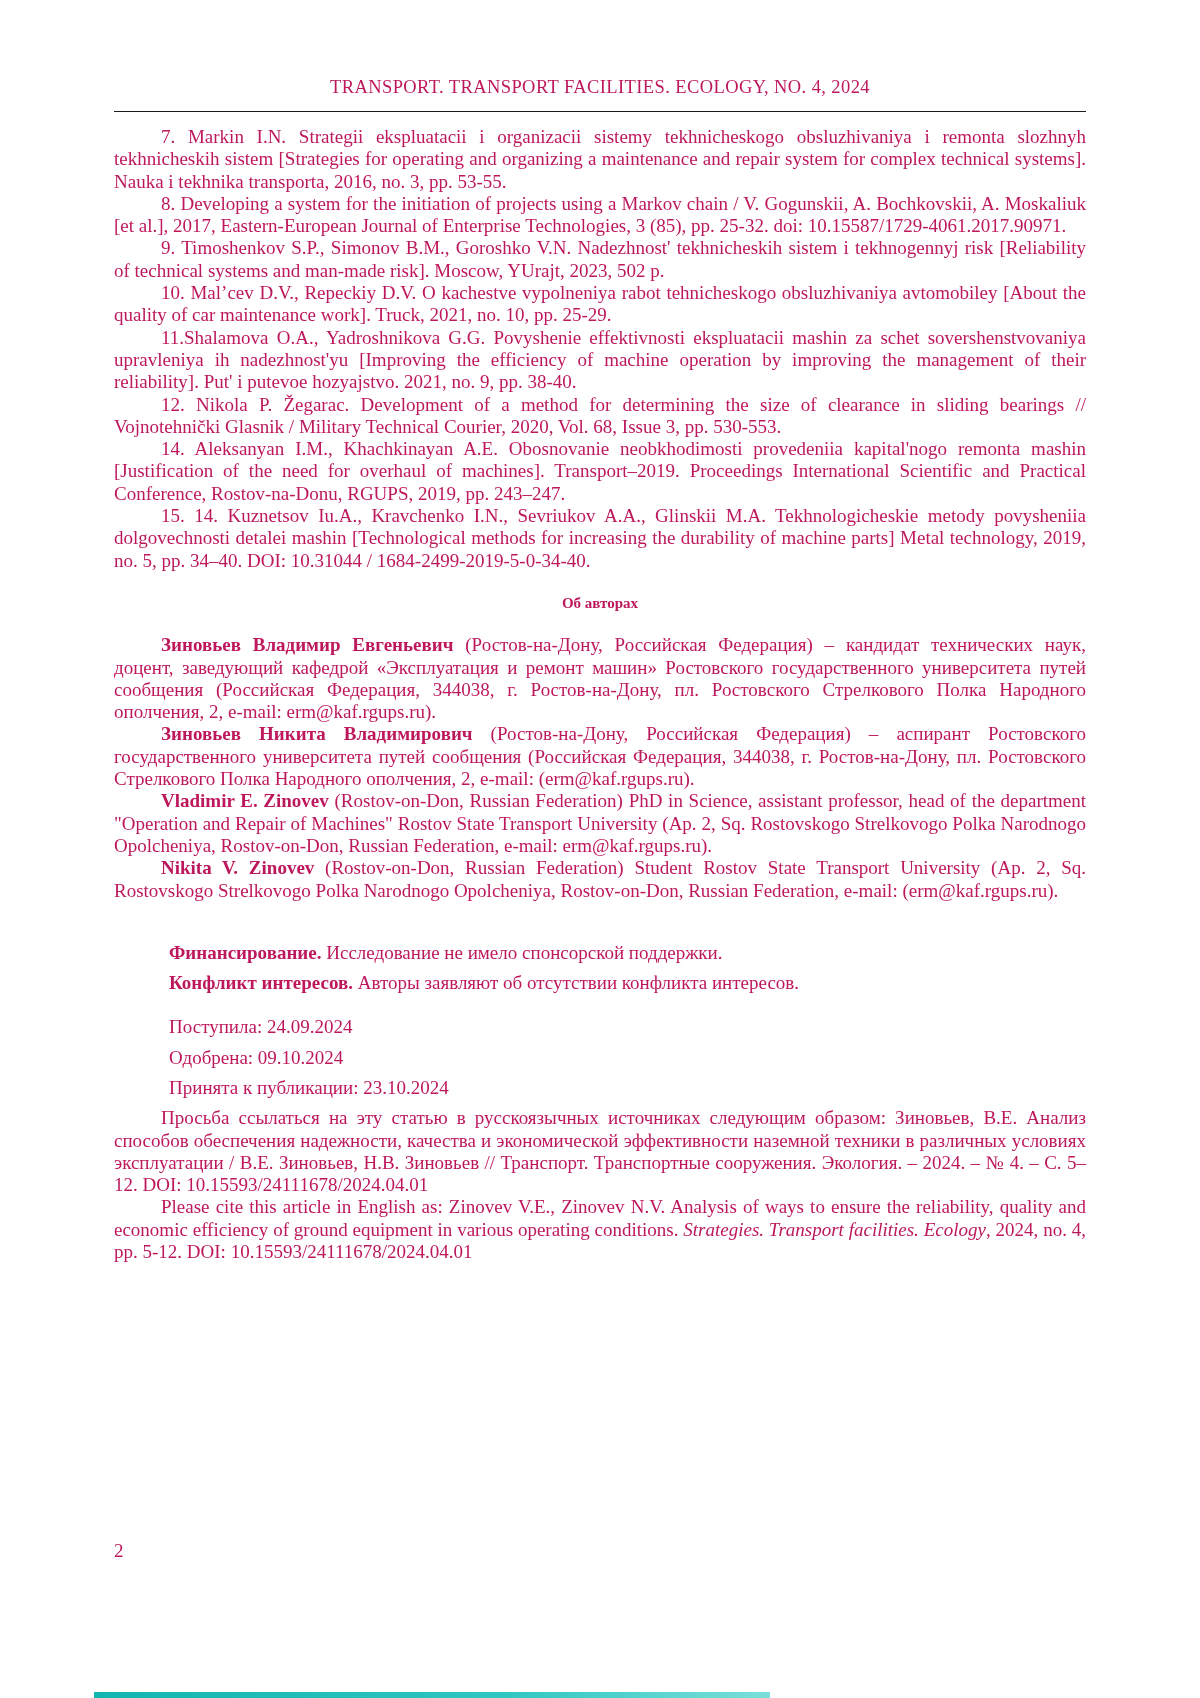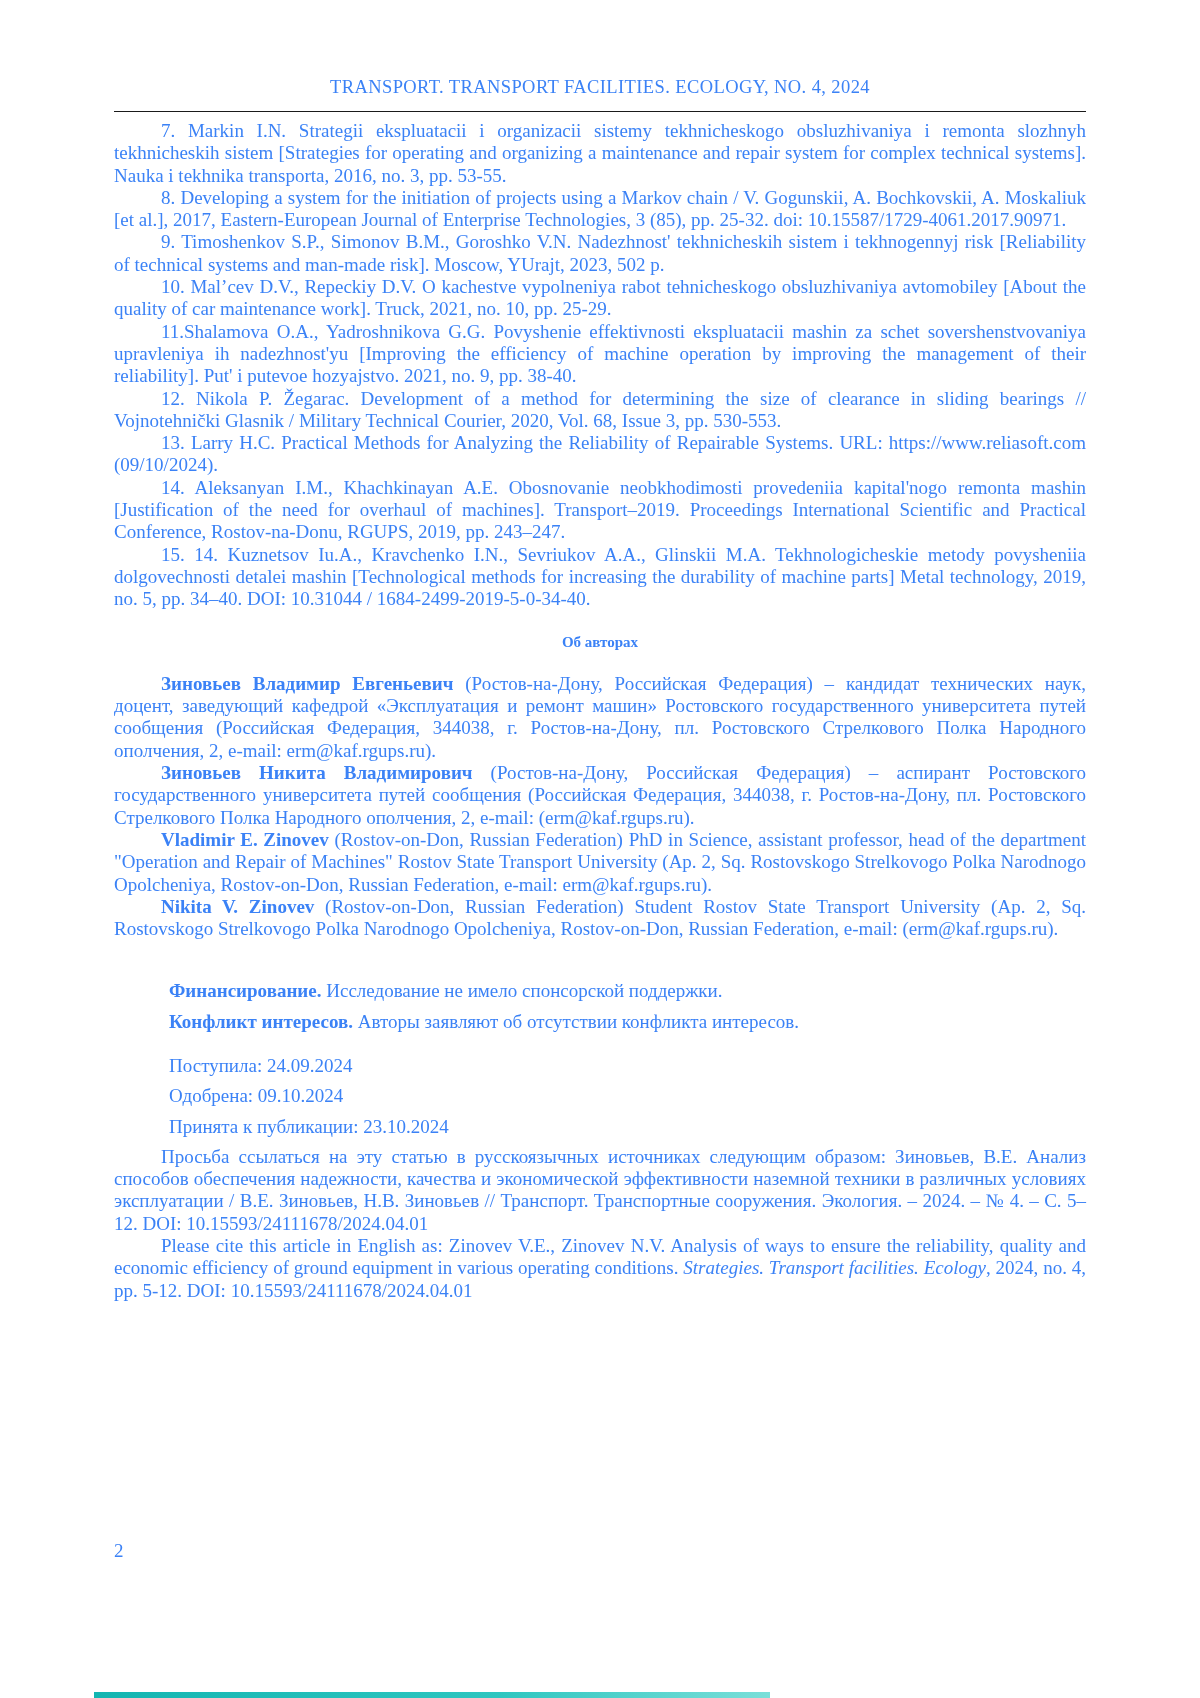--- a/index.html
+++ b/index.html
@@ -5,21 +5,21 @@
   * { box-sizing: border-box; }
   html, body { margin: 0; padding: 0; }
   body { background: #ffffff; }
 
   .page {
     position: relative;
     width: 1200px;
     height: 1698px;
     margin: 0 auto;
     background: #ffffff;
-    color: #3b82f6;
+    color: #be185d;
     font-family: "Liberation Serif", "DejaVu Serif", serif;
     font-size: 19px;
     line-height: 22.3px;
     overflow: hidden;
   }
 
   .page-header {
     position: absolute;
     top: 76px;
     left: 114px;
@@ -29,21 +29,21 @@
     border-bottom: 1.6px solid #1a1a1a;
   }
   .header-title {
     font-size: 18.5px;
     letter-spacing: 0.4px;
     white-space: nowrap;
   }
 
   .content {
     position: absolute;
-    top: 120px;
+    top: 126px;
     left: 114px;
     width: 972px;
   }
 
   p.para {
     margin: 0;
     text-align: justify;
     text-indent: 47px;
   }
 
@@ -90,21 +90,20 @@
 
   <main class="content">
 
     <section>
       <p class="para">7. Markin I.N. Strategii ekspluatacii i organizacii sistemy tekhnicheskogo obsluzhivaniya i remonta slozhnyh tekhnicheskih sistem [Strategies for operating and organizing a maintenance and repair system for complex technical systems]. Nauka i tekhnika transporta, 2016, no. 3, pp. 53-55.</p>
       <p class="para">8. Developing a system for the initiation of projects using a Markov chain / V. Gogunskii, A. Bochkovskii, A. Moskaliuk [et al.], 2017, Eastern-European Journal of Enterprise Technologies, 3 (85), pp. 25-32. doi: 10.15587/1729-4061.2017.90971.</p>
       <p class="para">9. Timoshenkov S.P., Simonov B.M., Goroshko V.N. Nadezhnost' tekhnicheskih sistem i tekhnogennyj risk [Reliability of technical systems and man-made risk]. Moscow, YUrajt, 2023, 502 p.</p>
       <p class="para">10. Mal’cev D.V., Repeckiy D.V. O kachestve vypolneniya rabot tehnicheskogo obsluzhivaniya avtomobiley [About the quality of car maintenance work]. Truck, 2021, no. 10, pp. 25-29.</p>
       <p class="para">11.Shalamova O.A., Yadroshnikova G.G. Povyshenie effektivnosti ekspluatacii mashin za schet sovershenstvovaniya upravleniya ih nadezhnost'yu [Improving the efficiency of machine operation by improving the management of their reliability]. Put' i putevoe hozyajstvo. 2021, no. 9, pp. 38-40.</p>
       <p class="para">12. Nikola P. Žegarac. Development of a method for determining the size of clearance in sliding bearings // Vojnotehnički Glasnik / Military Technical Courier, 2020, Vol. 68, Issue 3, pp. 530-553.</p>
-      <p class="para">13. Larry H.C. Practical Methods for Analyzing the Reliability of Repairable Systems. URL: https://www.reliasoft.com (09/10/2024).</p>
       <p class="para">14. Aleksanyan I.M., Khachkinayan A.E. Obosnovanie neobkhodimosti provedeniia kapital'nogo remonta mashin [Justification of the need for overhaul of machines]. Transport–2019. Proceedings International Scientific and Practical Conference, Rostov-na-Donu, RGUPS, 2019, pp. 243–247.</p>
       <p class="para">15. 14. Kuznetsov Iu.A., Kravchenko I.N., Sevriukov A.A., Glinskii M.A. Tekhnologicheskie metody povysheniia dolgovechnosti detalei mashin [Technological methods for increasing the durability of machine parts] Metal technology, 2019, no. 5, pp. 34–40. DOI: 10.31044 / 1684-2499-2019-5-0-34-40.</p>
     </section>
 
     <h2 class="section-heading">Об авторах</h2>
 
     <section>
       <p class="para"><b>Зиновьев Владимир Евгеньевич</b><span> (Ростов-на-Дону, Российская Федерация) – кандидат технических наук, доцент, заведующий кафедрой «Эксплуатация и ремонт машин» Ростовского государственного университета путей сообщения (Российская Федерация, 344038, г. Ростов-на-Дону, пл. Ростовского Стрелкового Полка Народного ополчения, 2, e-mail: erm@kaf.rgups.ru).</span></p>
       <p class="para"><b>Зиновьев Никита Владимирович</b><span> (Ростов-на-Дону, Российская Федерация) – аспирант Ростовского государственного университета путей сообщения (Российская Федерация, 344038, г. Ростов-на-Дону, пл. Ростовского Стрелкового Полка Народного ополчения, 2, e-mail: (erm@kaf.rgups.ru).</span></p>
     </section>

